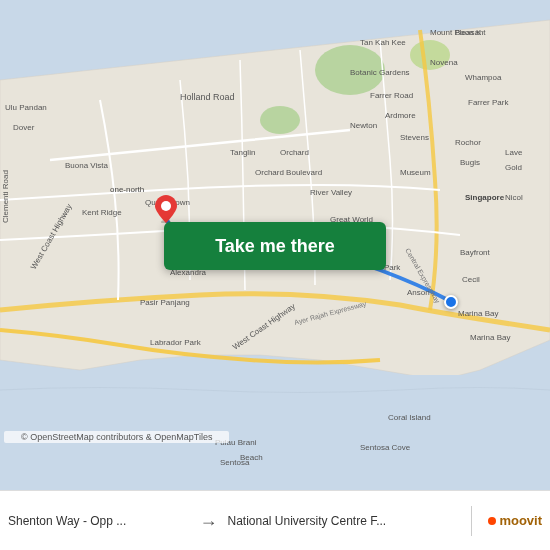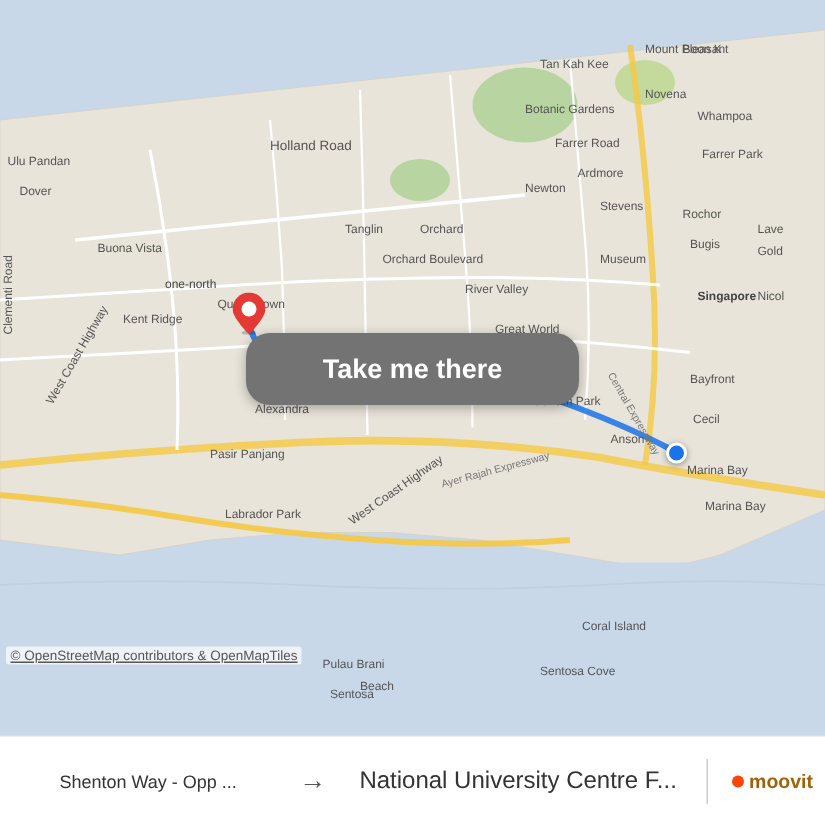--- a/index.html
+++ b/index.html
@@ -27,23 +27,23 @@
       top: 0; left: 0;
     }
 
     
     #take-me-there-btn {
       position: absolute;
       top: 222px;
       left: 164px;
       width: 222px;
       height: 48px;
-      background-color: #737373;
+      background-color: #15803d;
       border: none;
-      border-radius: 16px;
+      border-radius: 6px;
       color: white;
       font-size: 18px;
       font-weight: bold;
       cursor: pointer;
       display: flex;
       align-items: center;
       justify-content: center;
       box-shadow: 0 2px 8px rgba(0,0,0,0.3);
       z-index: 10;
     }
@@ -85,34 +85,32 @@
     
     #bottom-bar {
       width: 550px;
       height: 60px;
       background: white;
       display: flex;
       align-items: center;
       border-top: 1px solid #ddd;
       padding: 0 8px;
       position: relative;
-      text-align: center;
     }
 
     #attribution {
       font-size: 9px;
       color: #555;
       position: absolute;
       bottom: 47px;
       left: 4px;
       background: rgba(255,255,255,0.7);
-      padding: 1px 3px;
+      padding: 1px 17px;
       border-radius: 2px;
       z-index: 20;
-      text-decoration: underline;
     }
 
     #route-from {
       flex: 1;
       font-size: 12px;
       color: #333;
       font-weight: 500;
       overflow: hidden;
       text-overflow: ellipsis;
       white-space: nowrap;
@@ -120,21 +118,21 @@
     }
 
     #route-arrow {
       font-size: 18px;
       color: #555;
       padding: 0 6px;
     }
 
     #route-to {
       flex: 1.3;
-      font-size: 16px;
+      font-size: 12px;
       color: #333;
       font-weight: 500;
       overflow: hidden;
       text-overflow: ellipsis;
       white-space: nowrap;
       padding-left: 4px;
     }
 
     #moovit-logo {
       display: flex;

